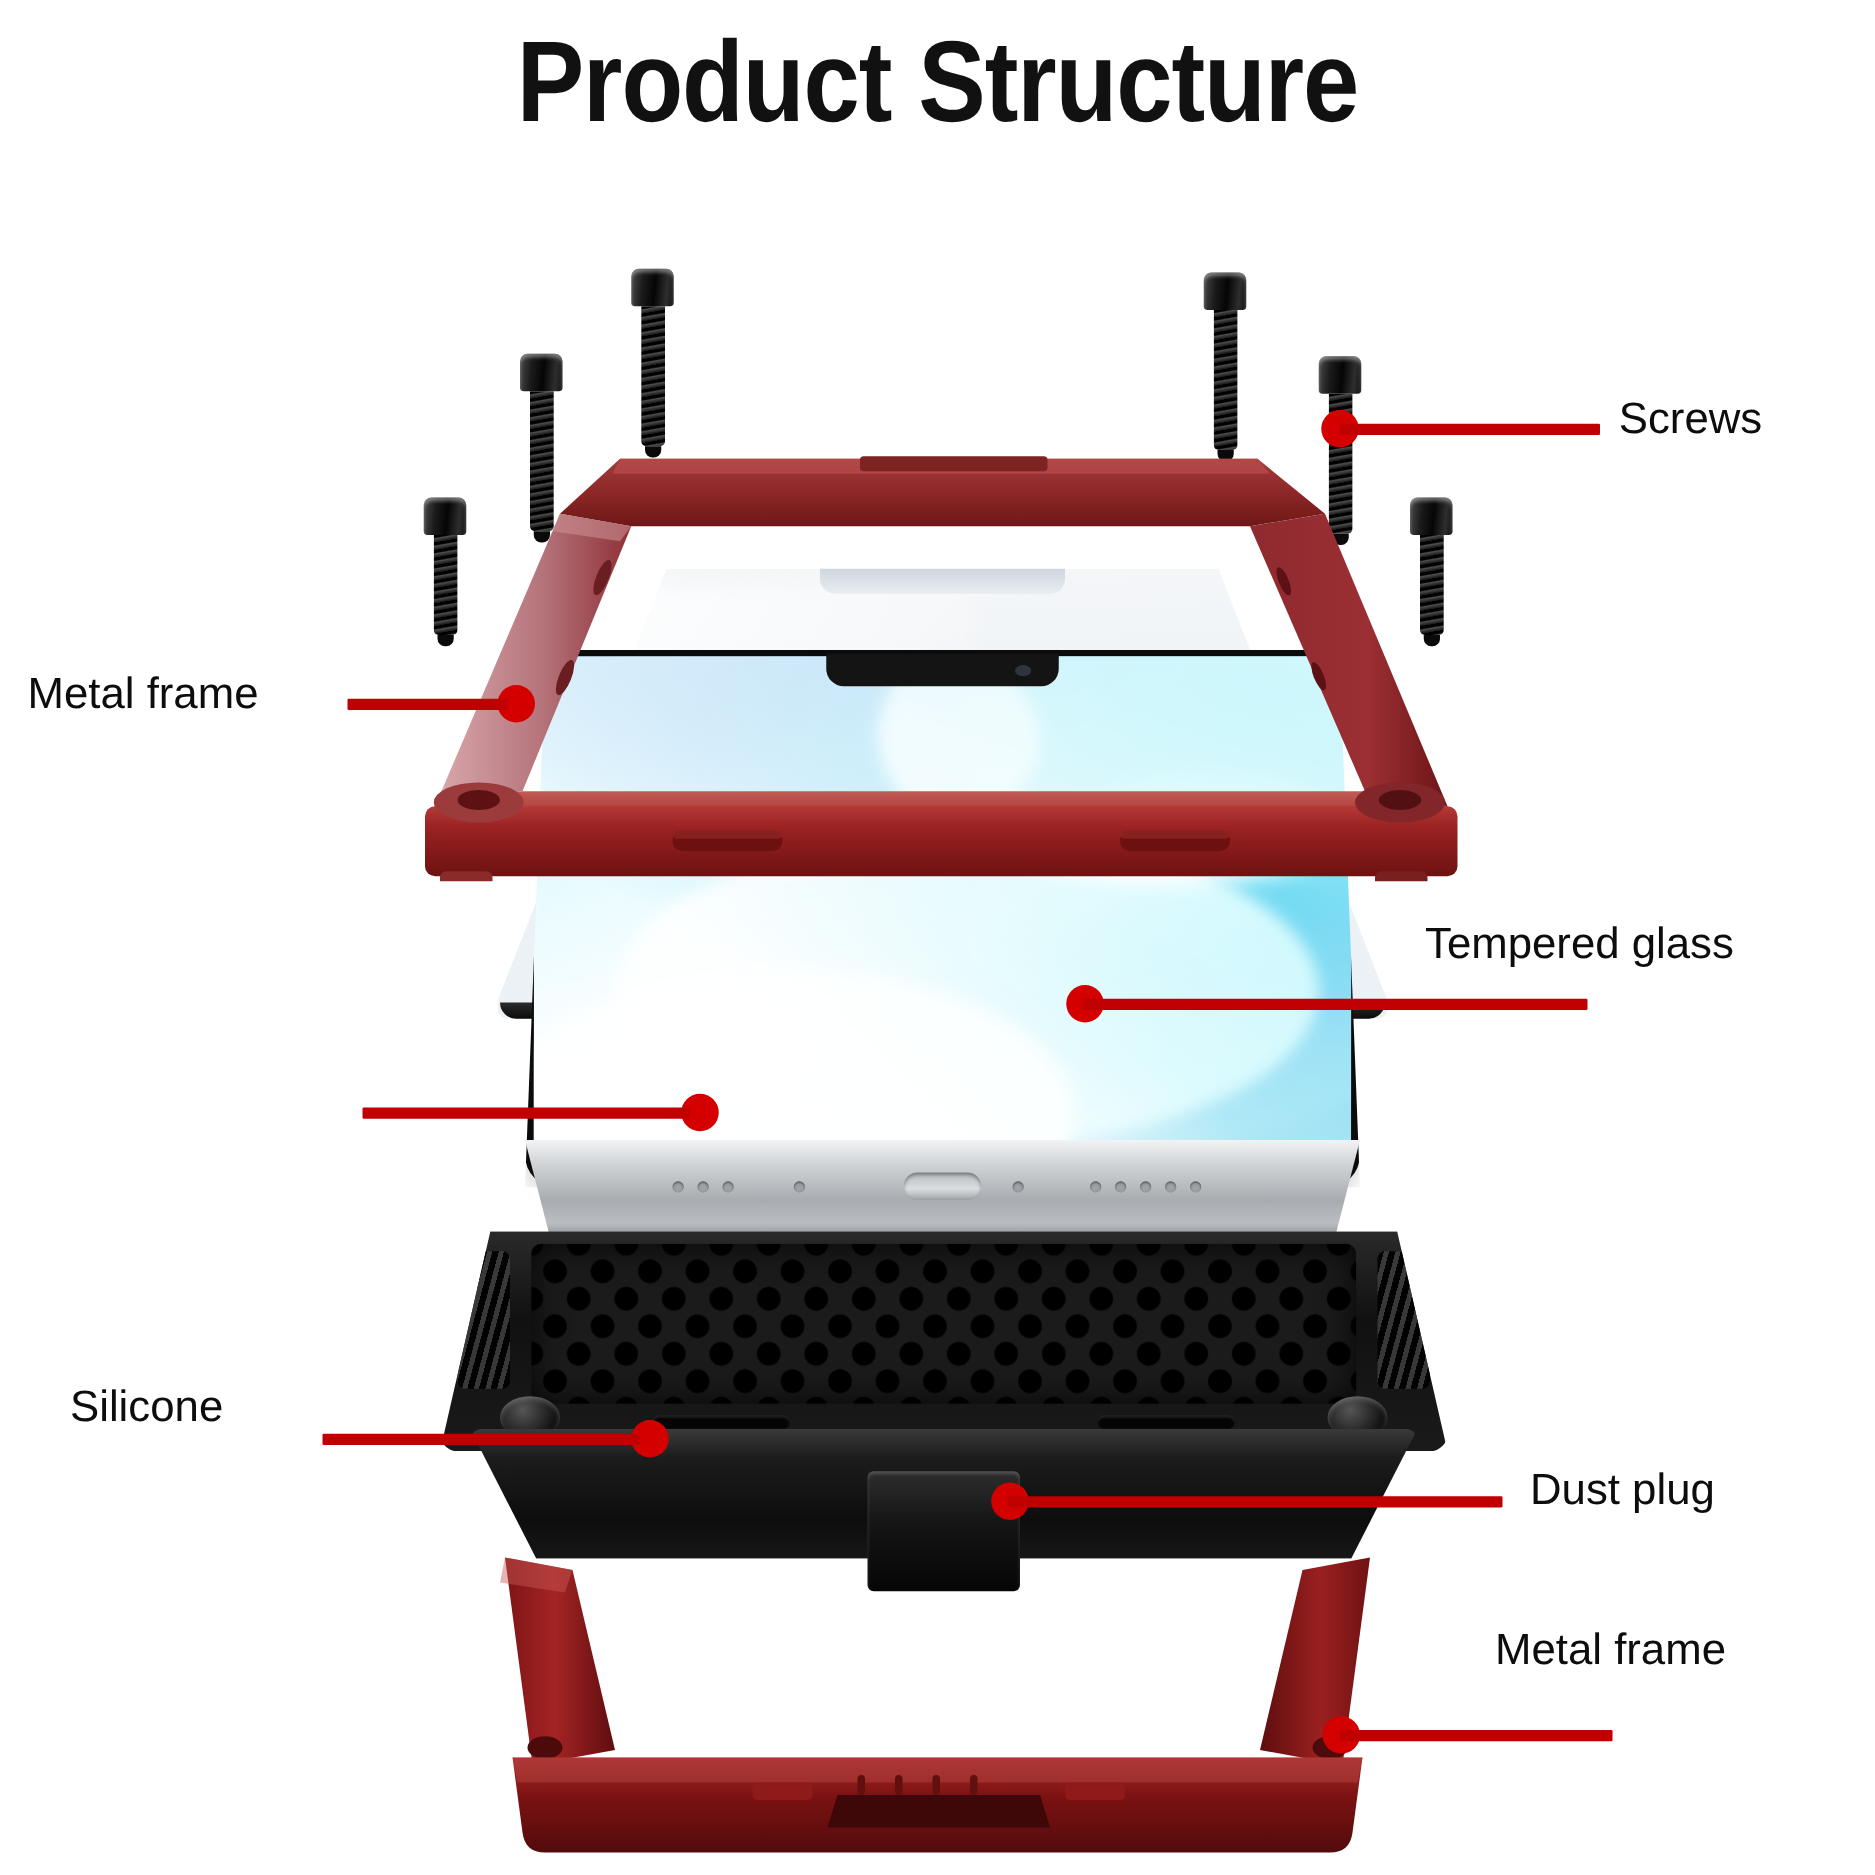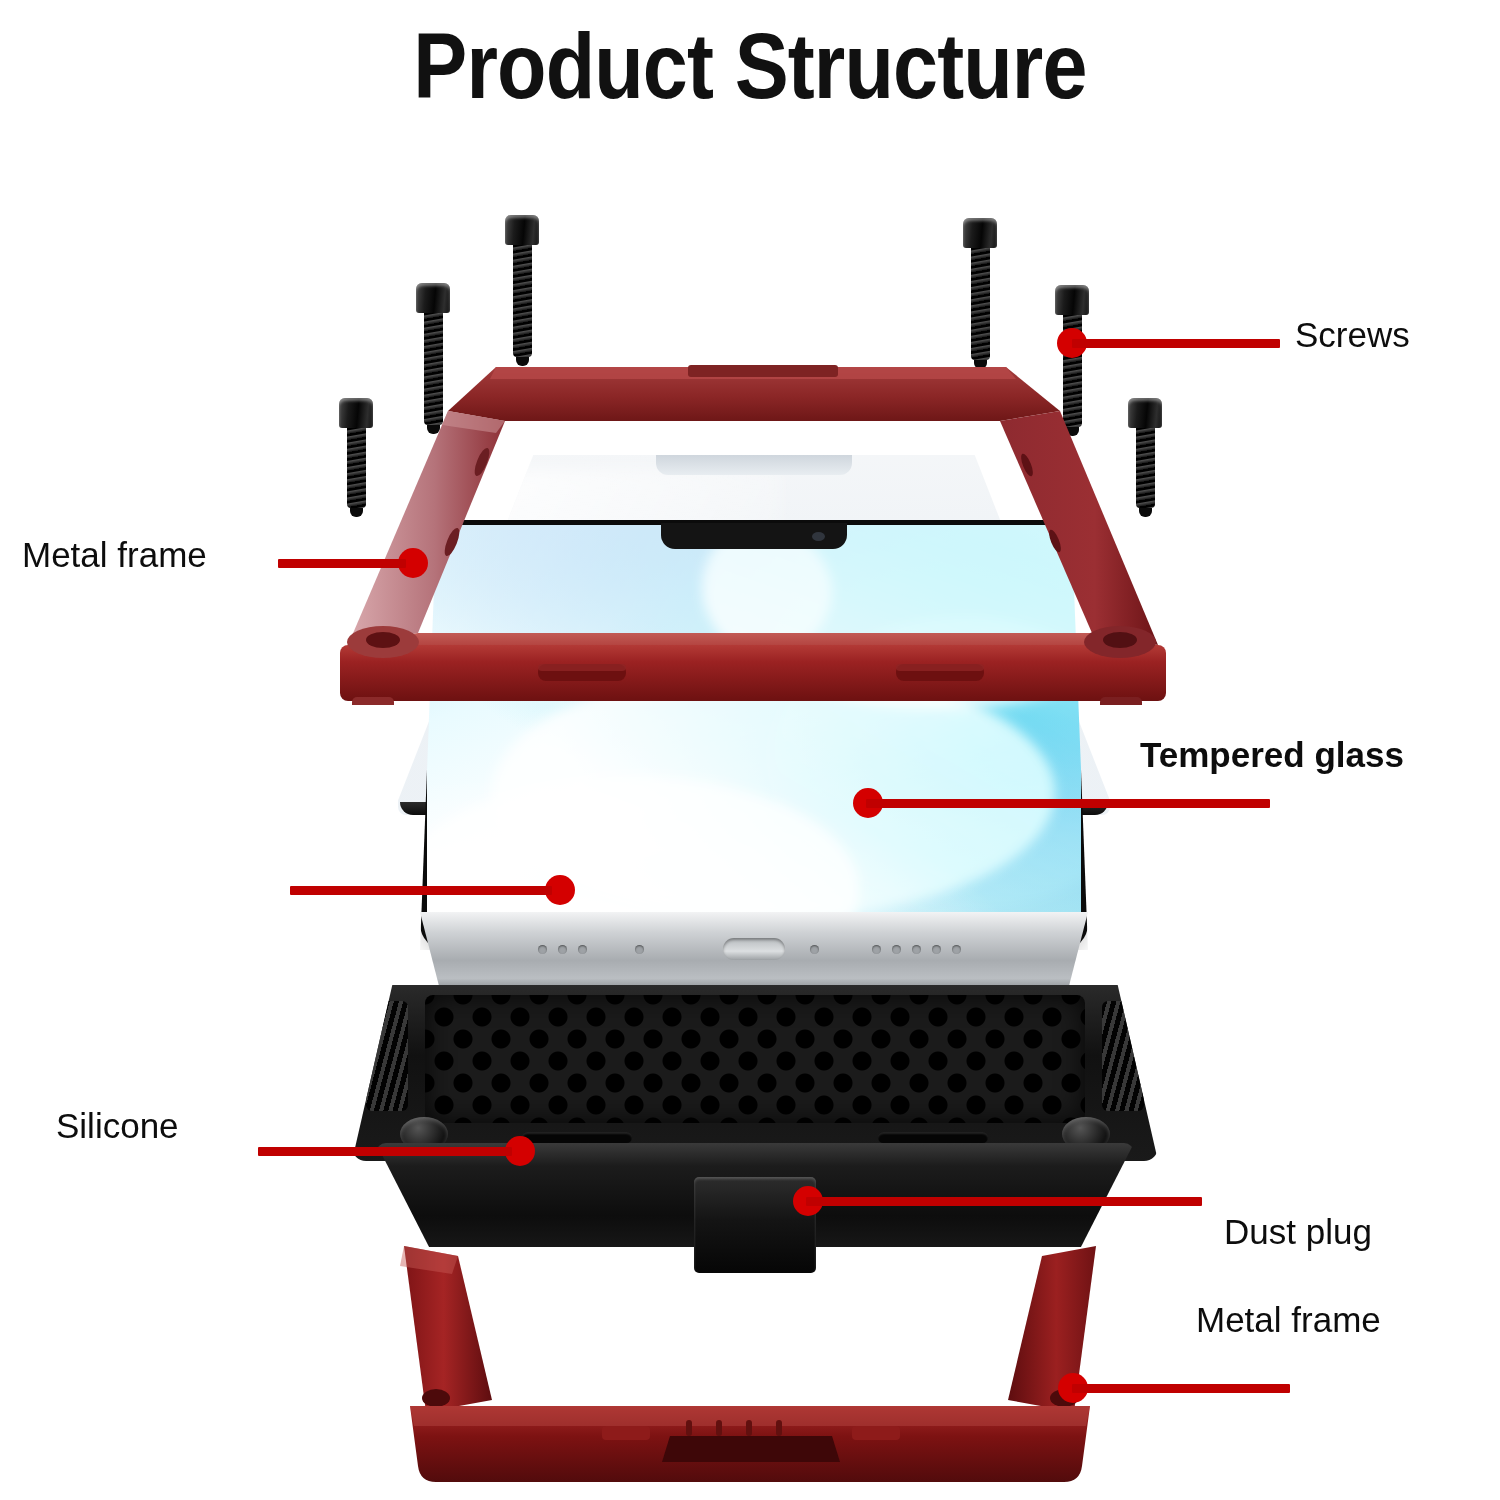--- a/index.html
+++ b/index.html
@@ -359,32 +359,32 @@
   <div class="dot" style="left:1057px;top:328px;"></div>
   <div class="lead" style="left:1072px;top:339px;width:208px;"></div>
   <div class="label" style="left:1295px;top:315px;">Screws</div>
 
   <div class="dot" style="left:398px;top:548px;"></div>
   <div class="lead" style="left:278px;top:559px;width:128px;"></div>
   <div class="label" style="left:22px;top:535px;">Metal frame</div>
 
   <div class="dot" style="left:853px;top:788px;"></div>
   <div class="lead" style="left:866px;top:799px;width:404px;"></div>
-  <div class="label" style="left:1140px;top:735px;font-weight:bold;">Tempered glass</div>
+  <div class="label" style="left:1140px;top:735px;">Tempered glass</div>
 
   <div class="dot" style="left:545px;top:875px;"></div>
   <div class="lead" style="left:290px;top:886px;width:262px;"></div>
 
   <div class="dot" style="left:505px;top:1136px;"></div>
   <div class="lead" style="left:258px;top:1147px;width:254px;"></div>
   <div class="label two-line" style="left:56px;top:1106px;">
     <span>Silicone</span><br>
   </div>
 
   <div class="dot" style="left:793px;top:1186px;"></div>
   <div class="lead" style="left:806px;top:1197px;width:396px;"></div>
-  <div class="label" style="left:1224px;top:1172px;margin-top:40px;">Dust plug</div>
+  <div class="label" style="left:1224px;top:1172px;">Dust plug</div>
 
   <div class="dot" style="left:1058px;top:1373px;"></div>
   <div class="lead" style="left:1072px;top:1384px;width:218px;"></div>
   <div class="label" style="left:1196px;top:1300px;">Metal frame</div>
 
 </div>
 
 </body></html>

